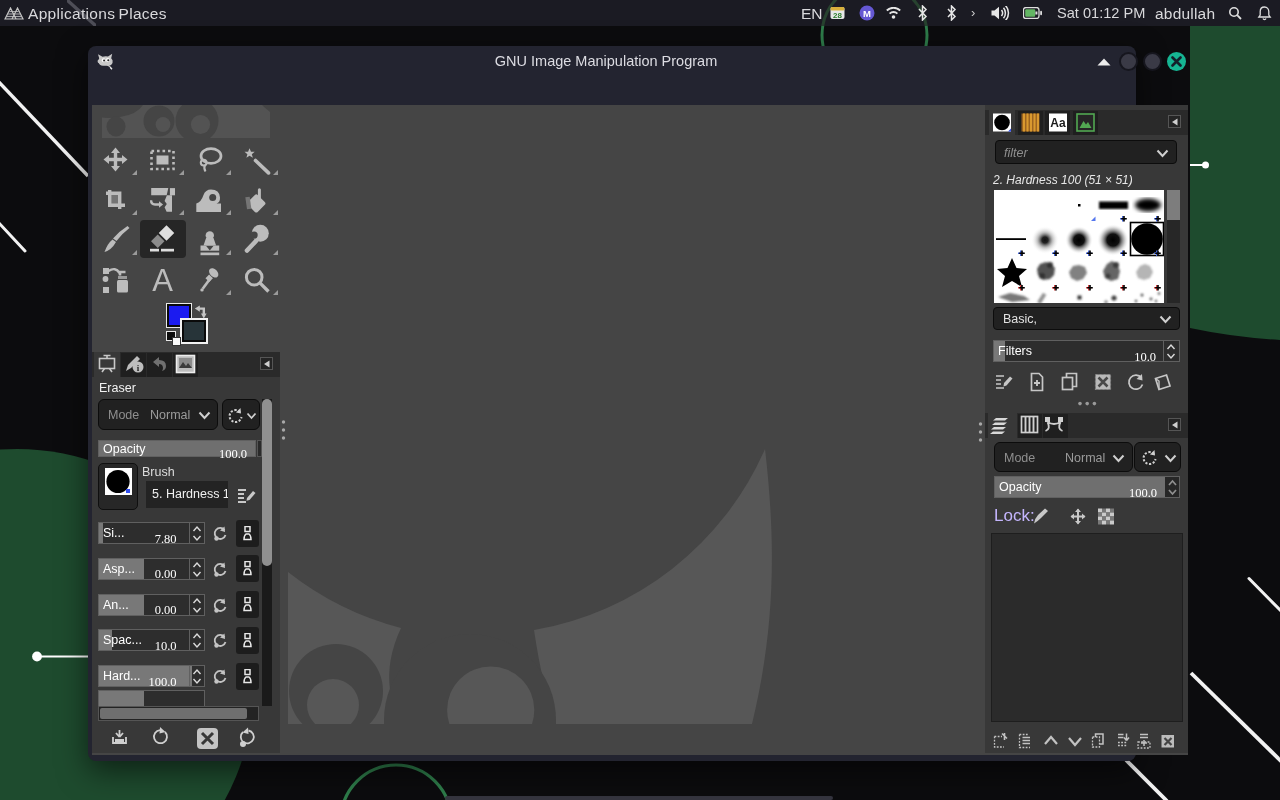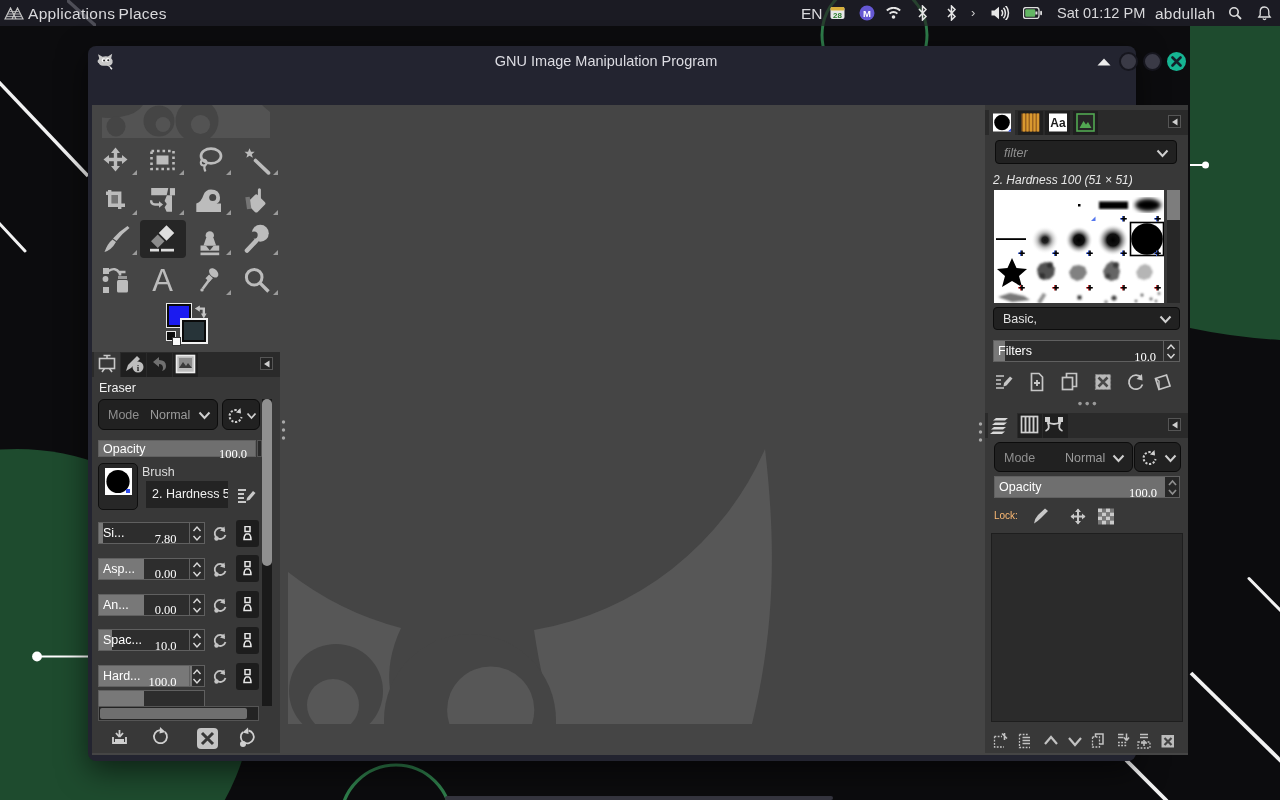--- a/index.html
+++ b/index.html
@@ -367,21 +367,21 @@
       <div class="abs" style="left:165px;top:335px;width:5px;height:17px;background:#2a2a2a;border:1px solid #555"></div>
 
       <div class="abs" style="left:6px;top:358px;width:40px;height:47px;background:#272727;border:1px solid #0f0f0f;border-radius:5px"></div>
       <div class="abs" style="left:13px;top:363px;width:27px;height:27px;background:#ffffff"></div>
       <svg class="abs" style="left:13px;top:363px" width="27" height="27">
           <circle cx="13" cy="13.5" r="11.6" fill="#000"></circle>
           <rect x="21" y="21" width="4" height="4" fill="#3350f0"></rect>
         </svg>
       <div class="abs" style="left:50px;top:360px;font-size:12.5px;color:#dcdcdc">Brush</div>
       <div class="abs" style="left:54px;top:376px;width:82px;height:27px;background:#232323;overflow:hidden">
-        <span class="abs" style="left:6px;top:0;height:27px;line-height:27px;font-size:12.5px;color:#f0f0f0;white-space:nowrap">2. Hardness 5</span>
+        <span class="abs" style="left:6px;top:0;height:27px;line-height:27px;font-size:12.5px;color:#f0f0f0;white-space:nowrap">5. Hardness 1</span>
       </div>
       <svg class="abs" style="left:144px;top:380px" width="20" height="20" viewBox="0 0 20 20">
         <path d="M2,5 L10,5 M2,9 L8,9 M2,13 L8,13 M2,17 L10,17" stroke="#c8c8c8" stroke-width="1.8"></path>
         <path d="M11,13 L17,6 L19.5,8 L13.5,15 L10.5,15.8 Z" fill="#c8c8c8"></path>
       </svg>
       <div class="slider" style="left:6px;top:417px;width:106.5px;height:22px">
         <div class="sfill" style="width:4px"></div>
         <div class="abs" style="right:13.5px;top:0;bottom:0;width:1px;background:#606060;z-index:3"></div>
         <div class="slab" style="z-index:2">Si...</div>
         <div class="sval" style="right:27px;z-index:2">7.80</div>
@@ -747,21 +747,21 @@
       <div class="slab" style="z-index:2">Opacity</div>
       <div class="sval" style="right:8px;z-index:2">100.0</div>
     </div>
     <div class="abs" style="left:1073px;top:371px;width:15px;height:22px;background:#272727;border:1px solid #606060;border-left:none">
       <svg class="abs" style="left:2px;top:1px" width="11" height="19" viewBox="0 0 11 19">
         <path d="M2,7 L5.5,3 L9,7" stroke="#909090" stroke-width="1.7" fill="none"></path>
         <path d="M2,12 L5.5,16 L9,12" stroke="#909090" stroke-width="1.7" fill="none"></path>
       </svg>
     </div>
 
-    <div class="abs" style="left:902px;top:402px;height:18px;line-height:18px;font-size:10px;color:#fdba74">Lock:</div>
+    <div class="abs" style="left:902px;top:402px;height:18px;line-height:18px;font-size:17px;color:#c4b5fd">Lock:</div>
     <svg class="abs" style="left:938px;top:403px" width="100" height="17" viewBox="0 0 100 17">
       <path d="M1,15.5 Q2,10 5,7 L12,0.5 L15,3 L8,10 Q5,13 1,15.5 Z" fill="#c8c8c8" transform="translate(3,0)"></path>
       <g transform="translate(40,0)" stroke="#c8c8c8" fill="#c8c8c8">
         <path d="M1.5,8.5 H14.5 M8,1.5 V15.5" stroke-width="2"></path>
         <path d="M0.5,8.5 l3.5,-3 v6 Z M15.5,8.5 l-3.5,-3 v6 Z M8,0.5 l-3,3.5 h6 Z M8,16.5 l-3,-3.5 h6 Z" stroke="none"></path>
       </g>
       <g transform="translate(68,0.5)">
         <rect x="0" y="0" width="4" height="4" fill="#cacaca"></rect>
           <rect x="8" y="0" width="4" height="4" fill="#cacaca"></rect>
           <rect x="12" y="0" width="4" height="4" fill="#787878"></rect>

